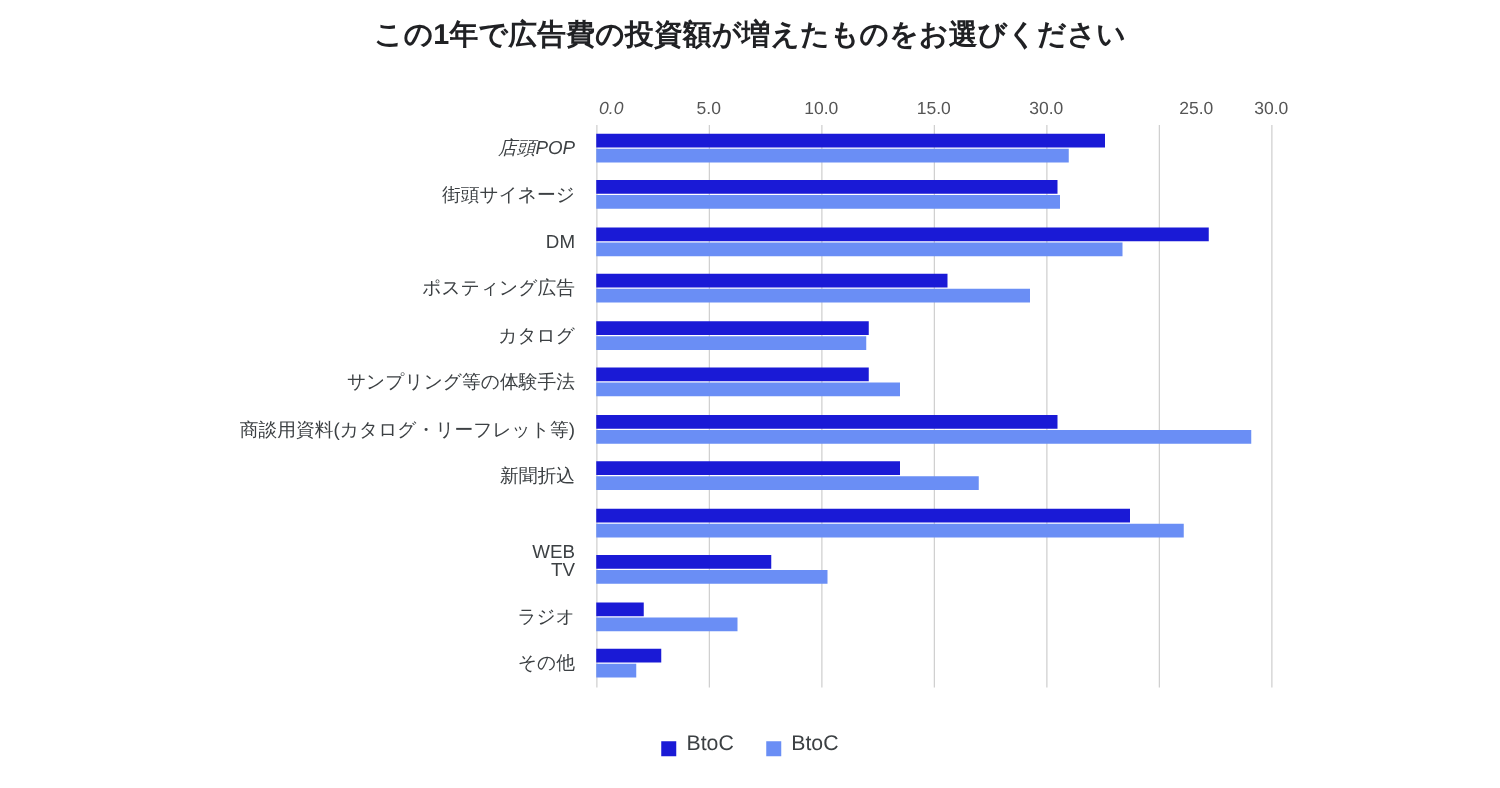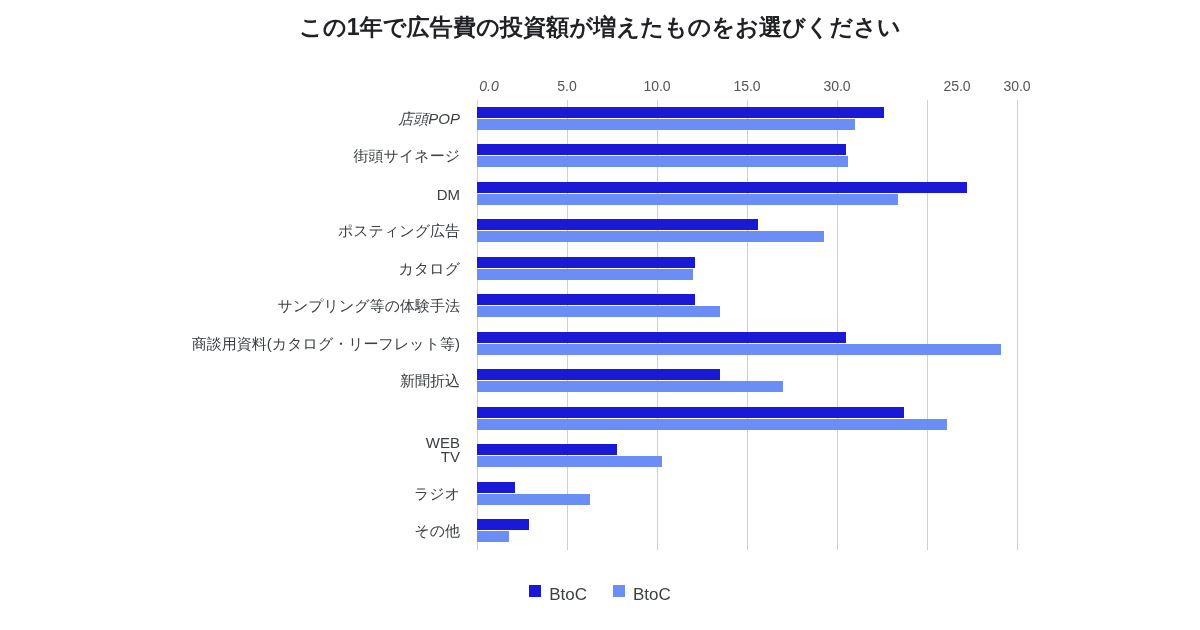--- a/index.html
+++ b/index.html
@@ -90,21 +90,21 @@
     top: 585px;
     left: 0;
     width: 1200px;
     display: flex;
     justify-content: center;
     align-items: center;
     gap: 26px;
   }
   .legend-item {
     display: flex;
-    align-items: flex-start;
+    align-items: flex-end;
     gap: 8px;
     font-size: 17px;
     color: #3c4043;
   }
   .legend-swatch {
     width: 12px;
     height: 12px;
     display: inline-block;
   }
 </style>

